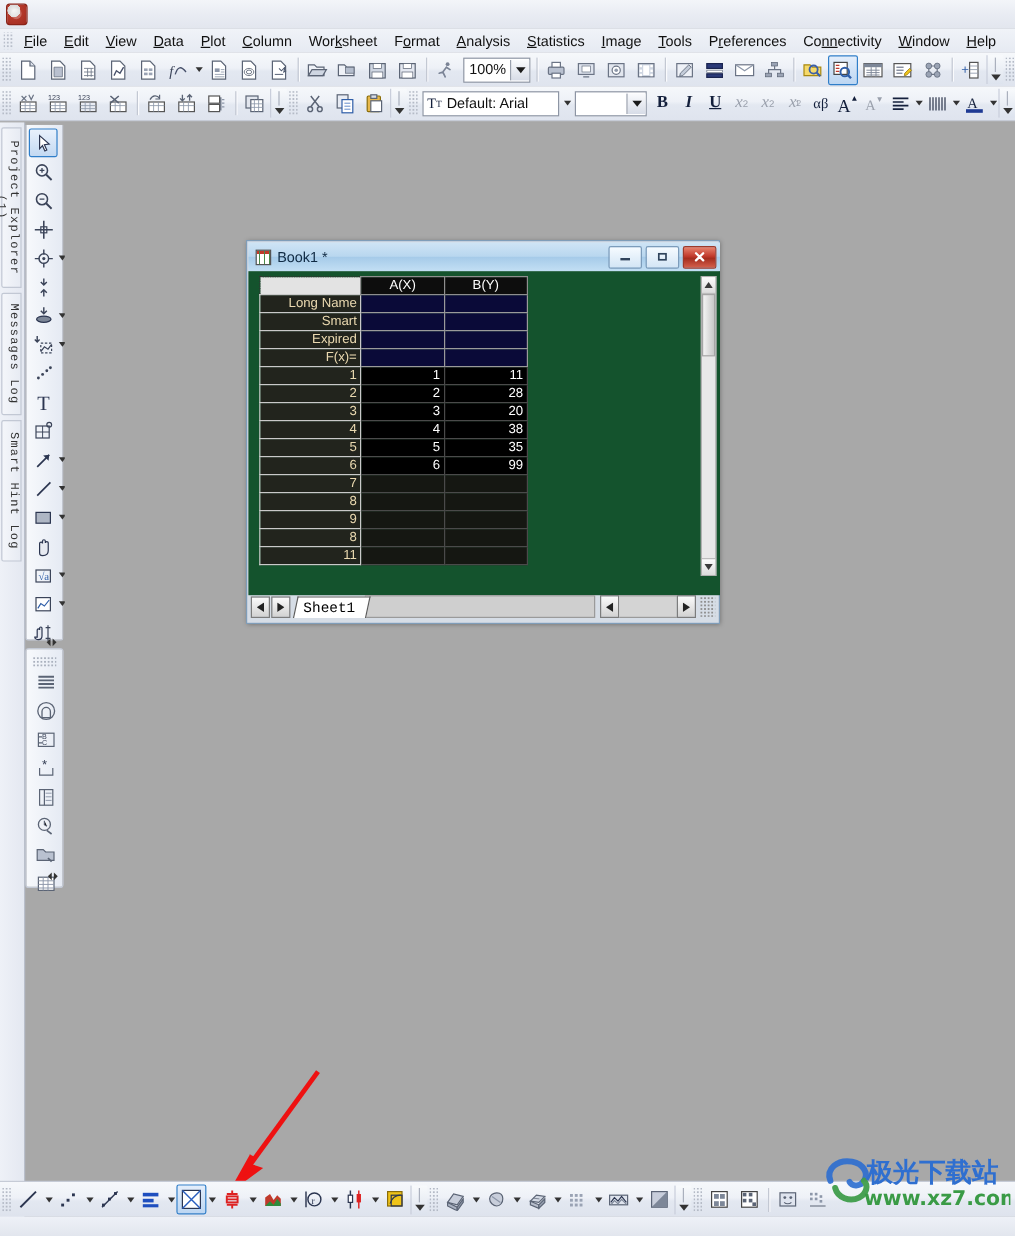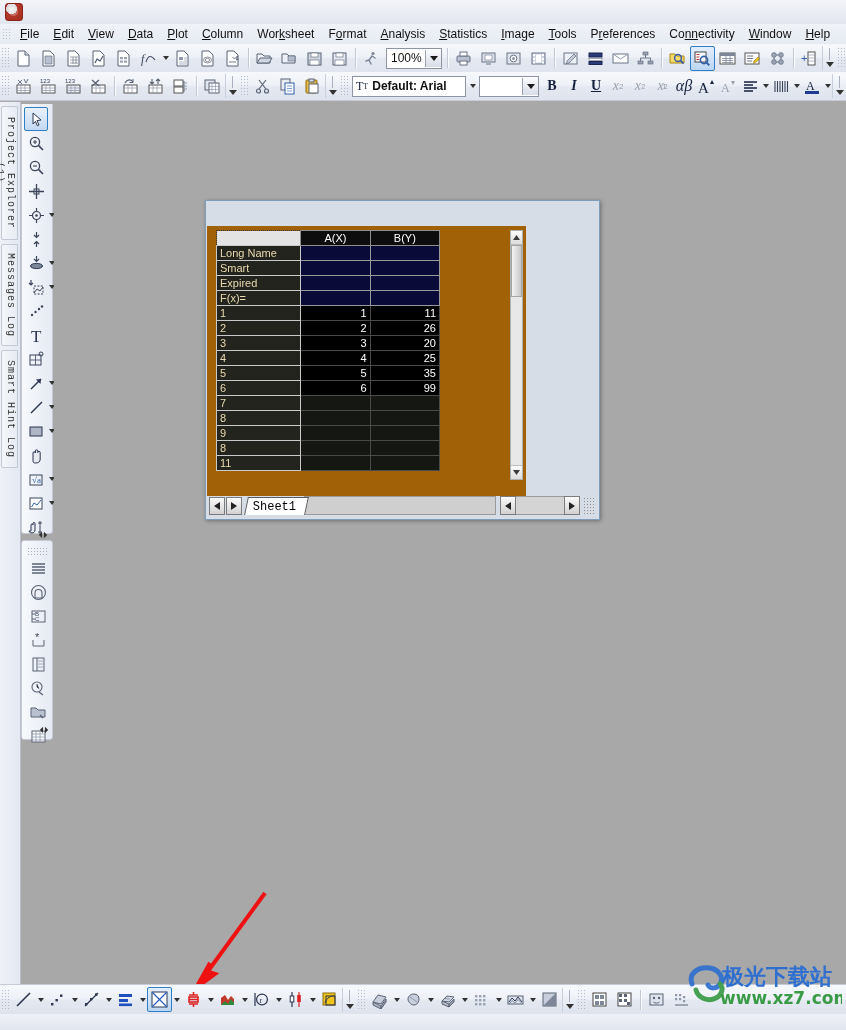--- a/index.html
+++ b/index.html
@@ -135,27 +135,27 @@
       linear-gradient(to right,transparent 0 2px,#4a8a4a 2px 3px,transparent 3px 6px,#4a8a4a 6px 7px,transparent 7px 10px,#4a8a4a 10px 11px,transparent 11px),
       linear-gradient(to bottom,#c0392b 0 3px,#ffffff 3px 100%);
     border:1px solid #555;box-sizing:border-box;}
   #booktitle .btxt{font-size:12px;color:#102a43;}
   .wbtn{width:26px;height:17px;margin-right:3px;flex:none;
     border:1px solid #7c9cbb;border-radius:2px;
     background:linear-gradient(to bottom,#f6fbff,#d3e5f5);
     display:flex;align-items:center;justify-content:center;}
   .wbtn.close{border-color:#9c3a2c;background:linear-gradient(to bottom,#e8836f,#c0392b 45%,#a52d1e 55%,#d4604c);}
   
-  #sheetarea{position:absolute;left:1px;top:25px;width:319px;height:270px;background:#a16207;overflow:hidden;}
+  #sheetarea{position:absolute;left:1px;top:25px;width:393px;height:270px;background:#14532d;overflow:hidden;}
   #grid{position:absolute;left:9px;top:4px;width:224px;font-size:11px;border-collapse:collapse;
     font-family:"Liberation Sans",sans-serif;}
   #grid td,#grid th{border:1px solid #8e8e8e;padding:0 3px;height:15px;box-sizing:border-box;}
   #grid th.corner{width:84px;background:#e3e3e3;border:1px dotted #333;}
   #grid th.colh{width:69px;background:#0d0d0d;color:#fff;font-weight:normal;text-align:center;}
-  #grid td.rowh{background:#22241d;color:#ead9b0;text-align:left;border-color:#c9c9c9;}
+  #grid td.rowh{background:#22241d;color:#ead9b0;text-align:right;border-color:#c9c9c9;}
   #grid td.meta{background:#0a0a38;border-color:#9a9a9a;}
   #grid td.dat{background:#000;color:#fff;text-align:right;border-color:#4a4a4a;}
   #grid td.empt{background:#151712;border-color:#4a4a4a;}
   
   #vscroll{position:absolute;right:3px;top:4px;width:13px;height:250px;
     background:#e8e8e8;border:1px solid #b0b0b0;box-sizing:border-box;}
   #vscroll .sbtn{height:13px;background:linear-gradient(to bottom,#fcfcfc,#dcdcdc);
     border-bottom:1px solid #bcbcbc;display:flex;align-items:center;justify-content:center;}
   #vscroll .sbtn.bot{border-bottom:none;border-top:1px solid #bcbcbc;position:absolute;bottom:0;left:0;right:0;}
   #vscroll .thumb{position:absolute;top:14px;left:0;right:0;height:52px;
@@ -583,21 +583,21 @@
         <rect x="6" y="2" width="5" height="3" fill="#d8dde7" stroke="#5b6475"></rect>
         <rect x="6" y="7" width="9" height="9" fill="#fff" stroke="#5b6475"></rect>
       </svg>
     </div>
 
   <div class="ovflow"></div>
   <div class="tgrip"></div>
 
   <div class="combo fontcombo" style="position:relative;">
     <span style="display:inline-flex;align-items:center;margin-left:3px;font-family:'Liberation Serif',serif;font-size:12px;color:#14203c;">T<sub style="font-size:8px;">T</sub></span>
-    <div class="cval" style="padding-left:4px;font-weight:bold;">Default: Arial</div>
+    <div class="cval" style="padding-left:4px;">Default: Arial</div>
   </div>
   <div class="tarrow"></div>
 
   <div class="combo blankcombo">
     <div class="cval"></div>
     <div class="cbtn"></div>
   </div>
 
   <div class="fmtbtn" style="font-weight:bold;font-family:'Liberation Serif',serif;">B</div>
   <div class="fmtbtn" style="font-style:italic;font-weight:bold;font-family:'Liberation Serif',serif;">I</div>
@@ -608,21 +608,21 @@
     </div>
   <div class="fmtbtn dim">
       <span style="font-family:'Liberation Serif',serif;font-style:italic;">x</span>
       <sub style="font-size:8px;">2</sub>
     </div>
   <div class="fmtbtn dim">
       <span style="font-family:'Liberation Serif',serif;font-style:italic;">x</span>
       <sup style="font-size:7px;">2</sup>
       <sub style="font-size:7px;margin-left:-5px;">1</sub>
     </div>
-  <div class="fmtbtn" style="font-family:'Liberation Serif',serif;font-size:16px;font-style:italic;">αβ</div>
+  <div class="fmtbtn" style="font-family:'Liberation Serif',serif;font-size:12px;">αβ</div>
   <div class="fmtbtn">
       <svg class="gi" viewBox="0 0 19 19">
         <text x="1" y="16" font-size="15" fill="#14203c" font-family="serif">A</text>
         <path d="M13 7l2-4 2 4z" fill="#14203c"></path>
       </svg>
     </div>
   <div class="fmtbtn dim">
       <svg class="gi" viewBox="0 0 19 19">
         <text x="2" y="15" font-size="12" fill="#9aa0ac" font-family="serif">A</text>
         <path d="M12 4l2 4 2-4z" fill="#9aa0ac"></path>
@@ -904,20 +904,40 @@
           </g>
         </svg>
       </div>
     </div>
   <div class="expander" style="left:15px;top:182px;">⏴⏵</div>
 </div>
 
 <div id="workspace"></div>
 
 <div id="book">
+  <div id="booktitle">
+    <div class="bicon"></div>
+    <div class="btxt">Book1 *</div>
+    <div style="flex:1"></div>
+    <div class="wbtn">
+        <svg width="12" height="10" viewBox="0 0 12 10">
+          <rect x="2" y="6" width="8" height="2" fill="#30445c"></rect>
+        </svg>
+      </div>
+    <div class="wbtn">
+        <svg width="12" height="10" viewBox="0 0 12 10">
+          <rect x="3" y="2.5" width="6" height="5" fill="none" stroke="#30445c" stroke-width="1.4"></rect>
+        </svg>
+      </div>
+    <div class="wbtn close">
+        <svg width="12" height="10" viewBox="0 0 12 10">
+          <path d="M3 2l6 6M9 2l-6 6" stroke="#fff" stroke-width="1.9" stroke-linecap="round"></path>
+        </svg>
+      </div>
+  </div>
 
   <div id="sheetarea">
     <table id="grid">
       <tbody>
           <tr>
         <th class="corner"></th>
         <th class="colh">A(X)</th>
         <th class="colh">B(Y)</th>
       </tr>
       <tr>
@@ -942,31 +962,31 @@
       </tr>
 
       <tr>
             <td class="rowh">1</td>
             <td class="dat">1</td>
             <td class="dat">11</td>
           </tr>
       <tr>
             <td class="rowh">2</td>
             <td class="dat">2</td>
-            <td class="dat">26</td>
+            <td class="dat">28</td>
           </tr>
       <tr>
             <td class="rowh">3</td>
             <td class="dat">3</td>
             <td class="dat">20</td>
           </tr>
       <tr>
             <td class="rowh">4</td>
             <td class="dat">4</td>
-            <td class="dat">25</td>
+            <td class="dat">38</td>
           </tr>
       <tr>
             <td class="rowh">5</td>
             <td class="dat">5</td>
             <td class="dat">35</td>
           </tr>
       <tr>
             <td class="rowh">6</td>
             <td class="dat">6</td>
             <td class="dat">99</td>

